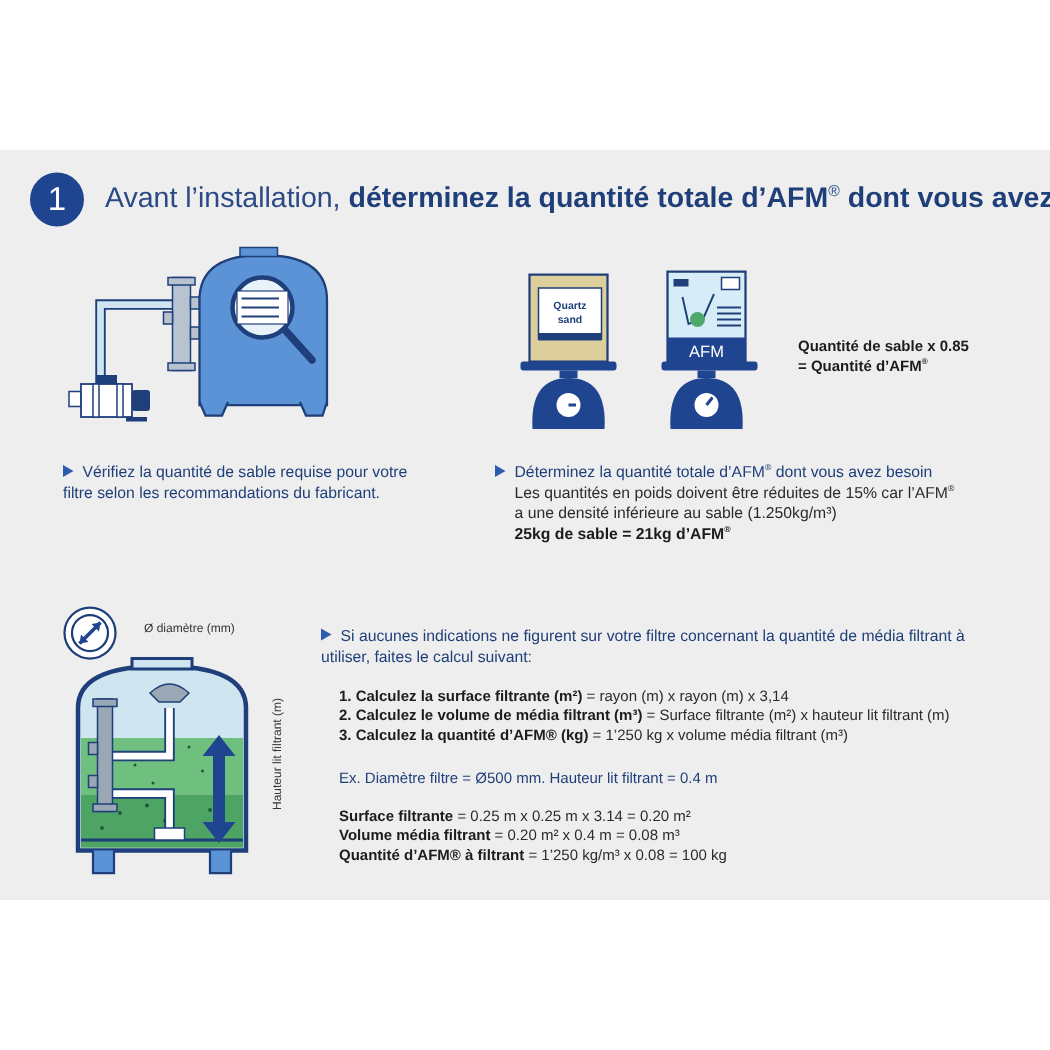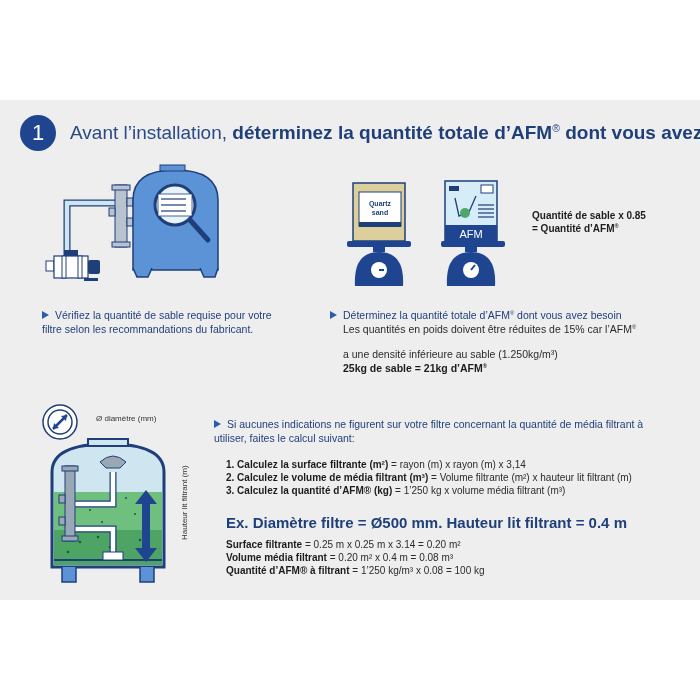--- a/index.html
+++ b/index.html
@@ -10,26 +10,26 @@
   .step-badge { left:20px; top:115px; width:36px; height:36px; border-radius:50%; background:#1f4590;
                 color:#fff; font-size:22px; line-height:36px; text-align:center; }
   .heading { left:70px; top:122px; font-size:19px; color:#2a4a86; white-space:nowrap; }
   .heading b { font-weight:bold; color:#1f3f7a; }
   sup { font-size:0.55em; vertical-align:super; line-height:0; }
   .note { font-size:10.5px; line-height:13.5px; }
   .tri { display:inline-block; width:0; height:0; border-left:7px solid #2a5db0; border-top:4.5px solid transparent;
          border-bottom:4.5px solid transparent; margin-right:6px; vertical-align:0px; }
   .txt { color:#2b2b2b; }
   .navy { color:#1f3f7a; font-weight:normal; }
-  .formula { left:532px; top:209px; font-size:10px; font-weight:bold; color:#1c1c1c; line-height:13px; }
+  .formula { left:532px; top:225px; font-size:10px; font-weight:bold; color:#1c1c1c; line-height:13px; }
   .diam-label { left:96px; top:414px; font-size:8px; color:#333; }
   .height-label { left:180px; top:540px; font-size:8px; color:#333; transform:rotate(-90deg); transform-origin:left top; white-space:nowrap; }
   .calc { left:226px; font-size:10px; color:#2b2b2b; white-space:nowrap; }
   .calc b { color:#1c1c1c; }
-  .ex { left:226px; top:514px; font-size:15px; font-weight:bold; color:#1f3f7a; white-space:nowrap; }
+  .ex { left:226px; top:514px; font-size:10px; font-weight:normal; color:#1f3f7a; white-space:nowrap; }
 </style>
 </head>
 <body>
 
 <div class="panel"></div>
 
 <div class="abs step-badge">1</div>
 <div class="abs heading"><span>Avant l’installation, </span><b>déterminez la quantité totale d’AFM</b><sup>®</sup><b> dont vous avez besoin</b></div>
 
 <svg class="abs" style="left:40px;top:160px" width="200" height="125" viewBox="0 0 200 125">
@@ -111,21 +111,21 @@
   <div><span>= Quantité d’AFM</span><sup>®</sup></div>
 </div>
 
 <div class="abs note navy" style="left:42px;top:309px;width:240px;">
   <span class="tri"></span><span style="display:inline;">Vérifiez la quantité de sable requise pour votre filtre selon les recommandations du fabricant.</span>
 </div>
 
 <div class="abs note" style="left:330px;top:309px;width:350px;">
   <div class="navy"><span class="tri"></span><span>Déterminez la quantité totale d’AFM</span><sup>®</sup><span> dont vous avez besoin</span></div>
   <div class="txt" style="padding-left:13px;"><span>Les quantités en poids doivent être réduites de 15% car l’AFM</span><sup>®</sup></div>
-  <div class="txt" style="padding-left:13px;margin-top:12px;">a une densité inférieure au sable (1.250kg/m³)</div>
+  <div class="txt" style="padding-left:13px;">a une densité inférieure au sable (1.250kg/m³)</div>
   <div style="padding-left:13px;font-weight:bold;color:#1c1c1c;"><span>25kg de sable = 21kg d’AFM</span><sup>®</sup></div>
 </div>
 
 <svg class="abs" style="left:40px;top:402px" width="140" height="185" viewBox="0 0 140 185">
 
   <g>
     <circle cx="20" cy="20" r="17" fill="#ffffff" stroke="#1f3f7a" stroke-width="1.5"></circle>
     <circle cx="20" cy="20" r="12" fill="#ffffff" stroke="#1f3f7a" stroke-width="1.5"></circle>
     <line x1="13" y1="27" x2="27" y2="13" stroke="#1f4590" stroke-width="2.5"></line>
     <path d="M27 13 L21 14 L26 19 Z M13 27 L19 26 L14 21 Z" fill="#1f4590"></path>
@@ -175,20 +175,20 @@
 </svg>
 
 <div class="abs diam-label">Ø diamètre (mm)</div>
 <div class="abs height-label">Hauteur lit filtrant  (m)</div>
 
 <div class="abs note navy" style="left:214px;top:418px;width:460px;">
   <span class="tri"></span><span>Si aucunes indications ne figurent sur votre filtre concernant la quantité de média filtrant à utiliser, faites le calcul suivant:</span>
 </div>
 
 <div class="abs calc" style="top:459px;"><b>1. Calculez la surface filtrante (m²)</b><span> = rayon (m) x rayon (m) x 3,14</span></div>
-<div class="abs calc" style="top:472px;"><b>2. Calculez le volume de média filtrant (m³)</b><span> = Volume filtrante (m²) x hauteur lit filtrant (m)</span></div>
+<div class="abs calc" style="top:472px;"><b>2. Calculez le volume de média filtrant (m³)</b><span> = Surface filtrante (m²) x hauteur lit filtrant (m)</span></div>
 <div class="abs calc" style="top:485px;text-align:right;"><b>3. Calculez la quantité d’AFM® (kg)</b><span> = 1’250 kg x volume média filtrant (m³)</span></div>
 
 <div class="abs ex">Ex.  Diamètre filtre = Ø500 mm.  Hauteur lit filtrant = 0.4 m</div>
 
 <div class="abs calc" style="top:539px;"><b>Surface filtrante</b><span>  = 0.25 m x 0.25 m x 3.14 = 0.20 m²</span></div>
 <div class="abs calc" style="top:552px;"><b>Volume média filtrant</b><span> = 0.20 m² x 0.4 m =  0.08 m³</span></div>
 <div class="abs calc" style="top:565px;"><b>Quantité d’AFM® à filtrant</b><span> = 1’250 kg/m³ x 0.08 = 100 kg</span></div>
 
 </body></html>

